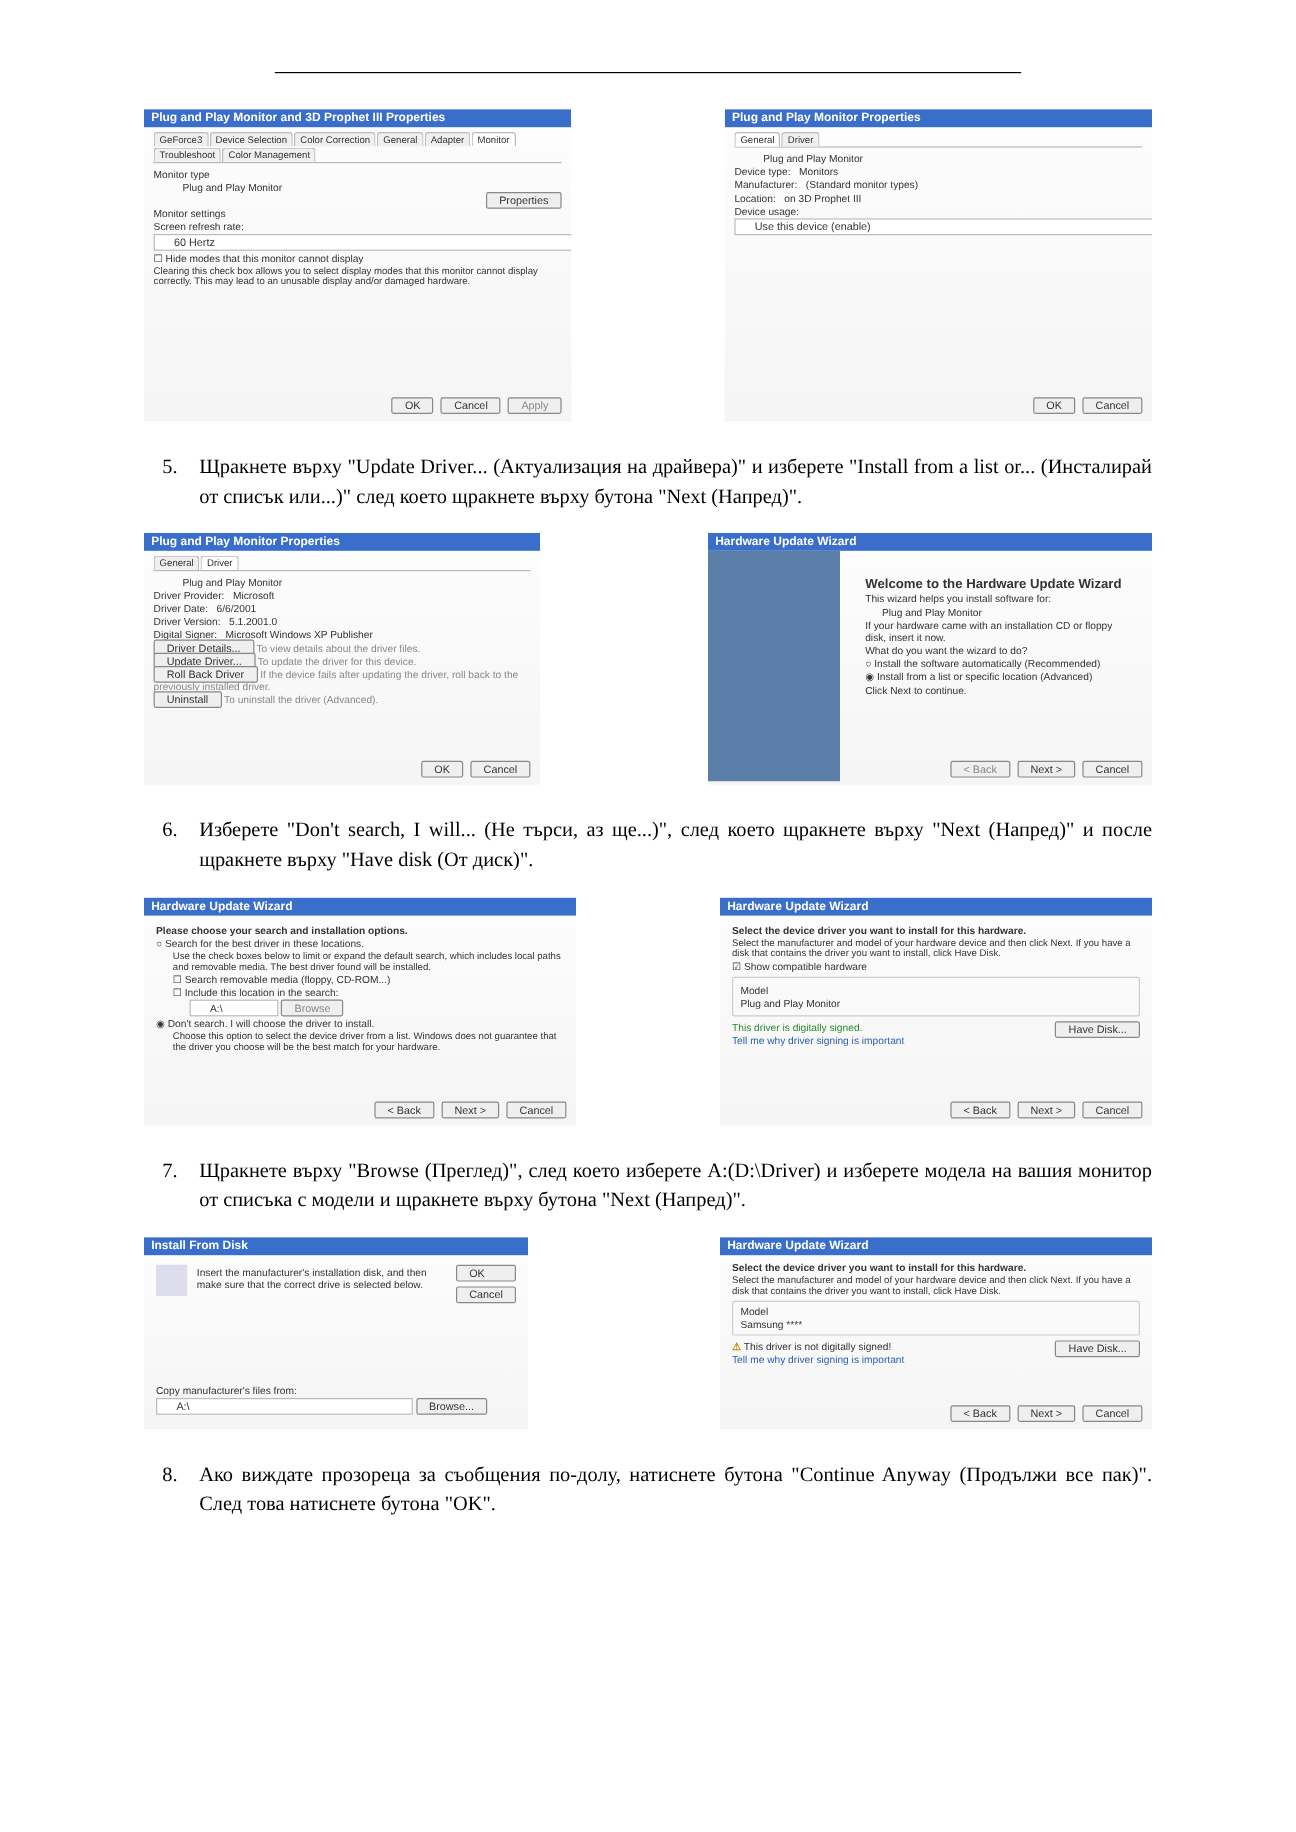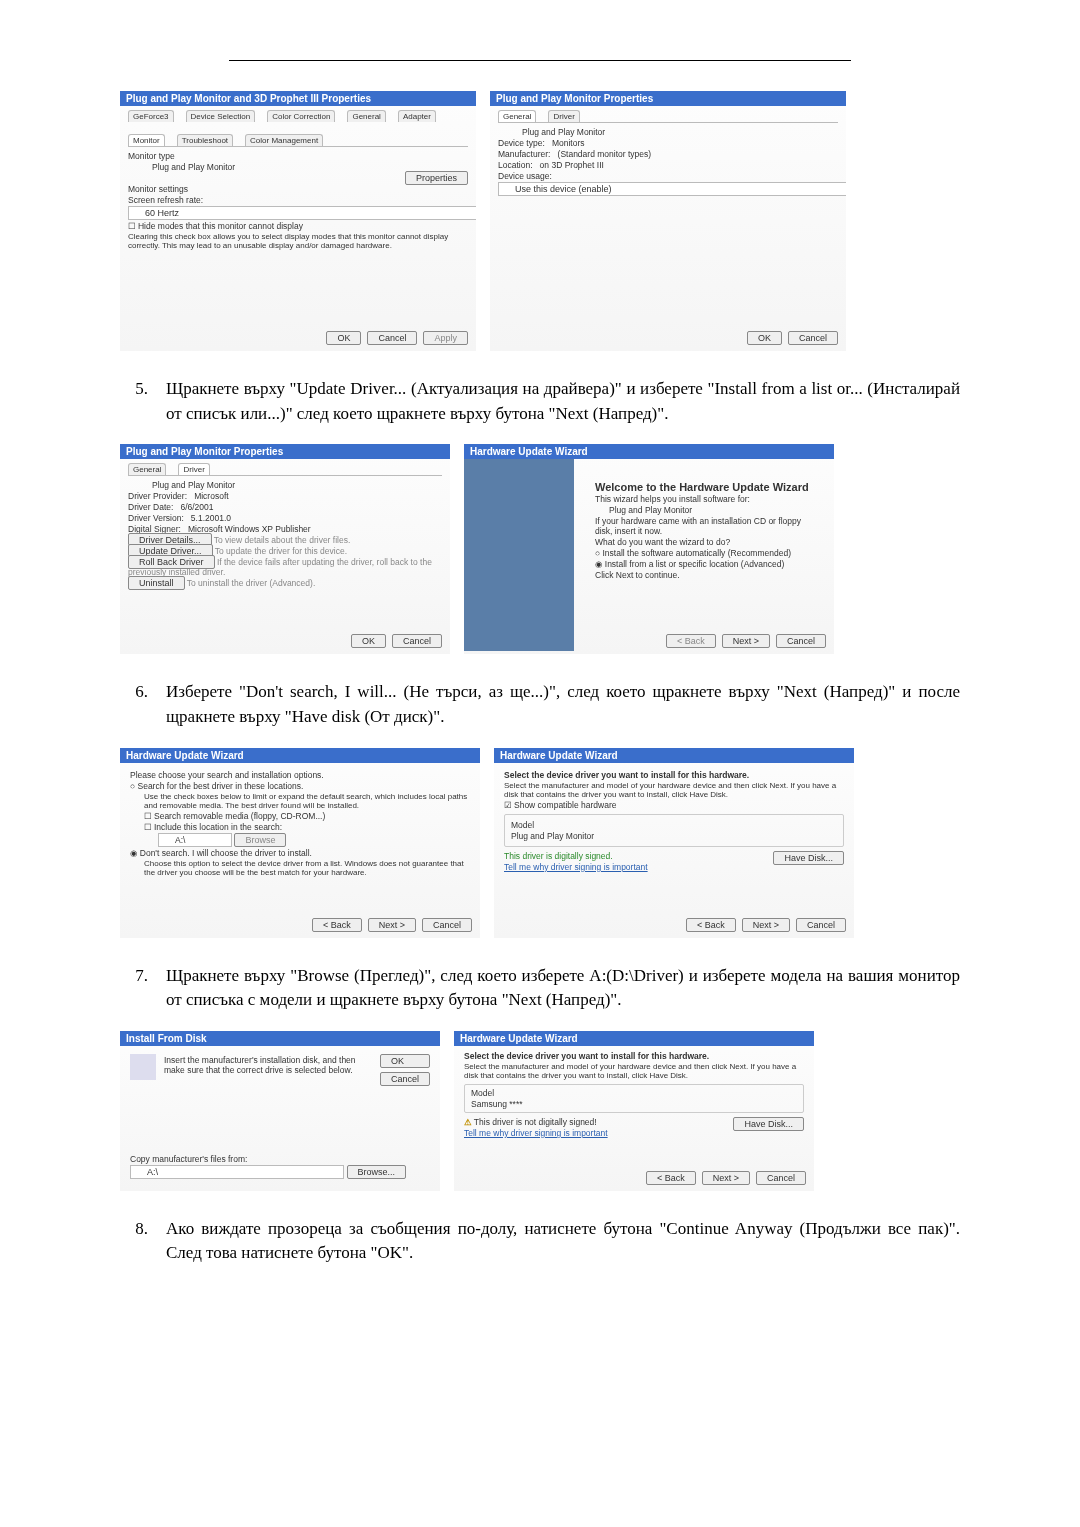--- a/index.html
+++ b/index.html
@@ -1,39 +1,39 @@
 <!DOCTYPE html>
 <html><head>
 <meta charset="utf-8">
 <style>
   body{margin:0;background:#fff;font-family:"Times New Roman",serif;color:#000;display:flex;justify-content:center}
   .page{width:1080px;height:1527px;position:relative;box-sizing:border-box;padding:60px 120px 40px 120px}
   .header{text-align:center;font-size:17px;margin-bottom:6px}
   .header-underline{width:74%;height:1px;background:#000;margin:0 auto 30px auto}
-  .row{display:flex;justify-content:flex-start;gap:14px}
+  .row{display:flex;justify-content:space-between;gap:14px}
   .step{display:flex;gap:18px;margin:26px 0 18px 0;font-size:17px;line-height:1.45;text-align:justify}
   .step .num{min-width:28px;text-align:right}
   .step .txt{flex:1}
   .footer{position:absolute;bottom:30px;left:0;right:0}
   .footer-line{width:74%;height:1px;background:#000;margin:0 auto 8px auto}
   .footer-num{text-align:center;font-size:16px}
   
   .mock{background:linear-gradient(#fdfdfd,#f5f5f5);font-family:Tahoma,Arial,sans-serif;font-size:9px;color:#333;box-sizing:border-box;overflow:hidden;position:relative}
   .mock .titlebar{background:linear-gradient(#3a6ecb,#3a6ecb);color:#fff;font-weight:bold;padding:2px 6px;font-size:10px;white-space:nowrap;overflow:hidden;text-overflow:ellipsis}
   .mock .grey{color:#888}
   .mock .blue{color:#2a5fb0}
-  .mock .tabs{display:flex;gap:12px;border-bottom:1px solid #bbb;font-size:8px;margin-bottom:4px;flex-wrap:wrap}
+  .mock .tabs{display:flex;gap:1px;border-bottom:1px solid #bbb;font-size:8px;margin-bottom:4px;flex-wrap:wrap}
   .mock .tab{background:#f0f0f0;border:1px solid #bbb;border-bottom:none;padding:1px 4px;border-radius:3px 3px 0 0}
   .mock .tab.active{background:#fff}
   .mock .btnrow{display:flex;gap:6px;justify-content:flex-end;padding:4px 6px}
   .mock .btn{border:1px solid #888;background:#efefef;border-radius:2px;padding:1px 10px;font-size:9px}
   .mock .field{border:1px solid #bbb;background:#fff;padding:1px 16px;display:inline-block;min-width:40px}
   .mock .section{border:1px solid #ccc;border-radius:2px;padding:4px 6px;margin:4px 0}
   .mock .line{font-size:8.5px;margin:1px 0;color:#333}
-  .mock .link{color:#2a5fb0;text-decoration:underline}
+  .mock .link{color:#2a5fb0;}
   .mock .side{width:110px;background:#5a7ea8}
   .mock .twocol{display:flex;height:calc(100% - 18px)}
   .mock .main{flex:1;padding:21px}
   .mock .radio::before{content:"○ ";}
   .mock .radio.sel::before{content:"◉ ";}
   .mock .chk::before{content:"☐ ";}
   .mock .chk.sel::before{content:"☑ ";}
 </style>
 </head>
 <body>
@@ -149,21 +149,21 @@
   <div class="step">
     <div class="num">6.</div>
     <div class="txt">Изберете "Don't search, I will... (Не търси, аз ще...)", след което щракнете върху "Next (Напред)" и после щракнете върху "Have disk (От диск)".</div>
   </div>
 
   <div class="row">
 
     <div class="mock" style="width:360px;height:190px">
       <div class="titlebar">Hardware Update Wizard</div>
       <div style="padding:6px 10px">
-        <div class="line" style="font-weight:normal">Please choose your search and installation options.</div>
+        <div class="line" style="font-weight:bold">Please choose your search and installation options.</div>
         <div class="line radio">Search for the best driver in these locations.</div>
         <div class="line grey" style="padding-left:14px;font-size:8px">Use the check boxes below to limit or expand the default search, which includes local paths and removable media. The best driver found will be installed.</div>
         <div class="line chk grey" style="padding-left:14px">Search removable media (floppy, CD-ROM...)</div>
         <div class="line chk grey" style="padding-left:14px">Include this location in the search:</div>
         <div class="line grey" style="padding-left:28px"><span class="field">A:\</span> <span class="btn grey">Browse</span></div>
         <div class="line radio sel">Don't search. I will choose the driver to install.</div>
         <div class="line grey" style="padding-left:14px;font-size:8px">Choose this option to select the device driver from a list. Windows does not guarantee that the driver you choose will be the best match for your hardware.</div>
       </div>
       <div class="btnrow" style="position:absolute;bottom:2px;right:2px">
         <span class="btn">&lt; Back</span>

